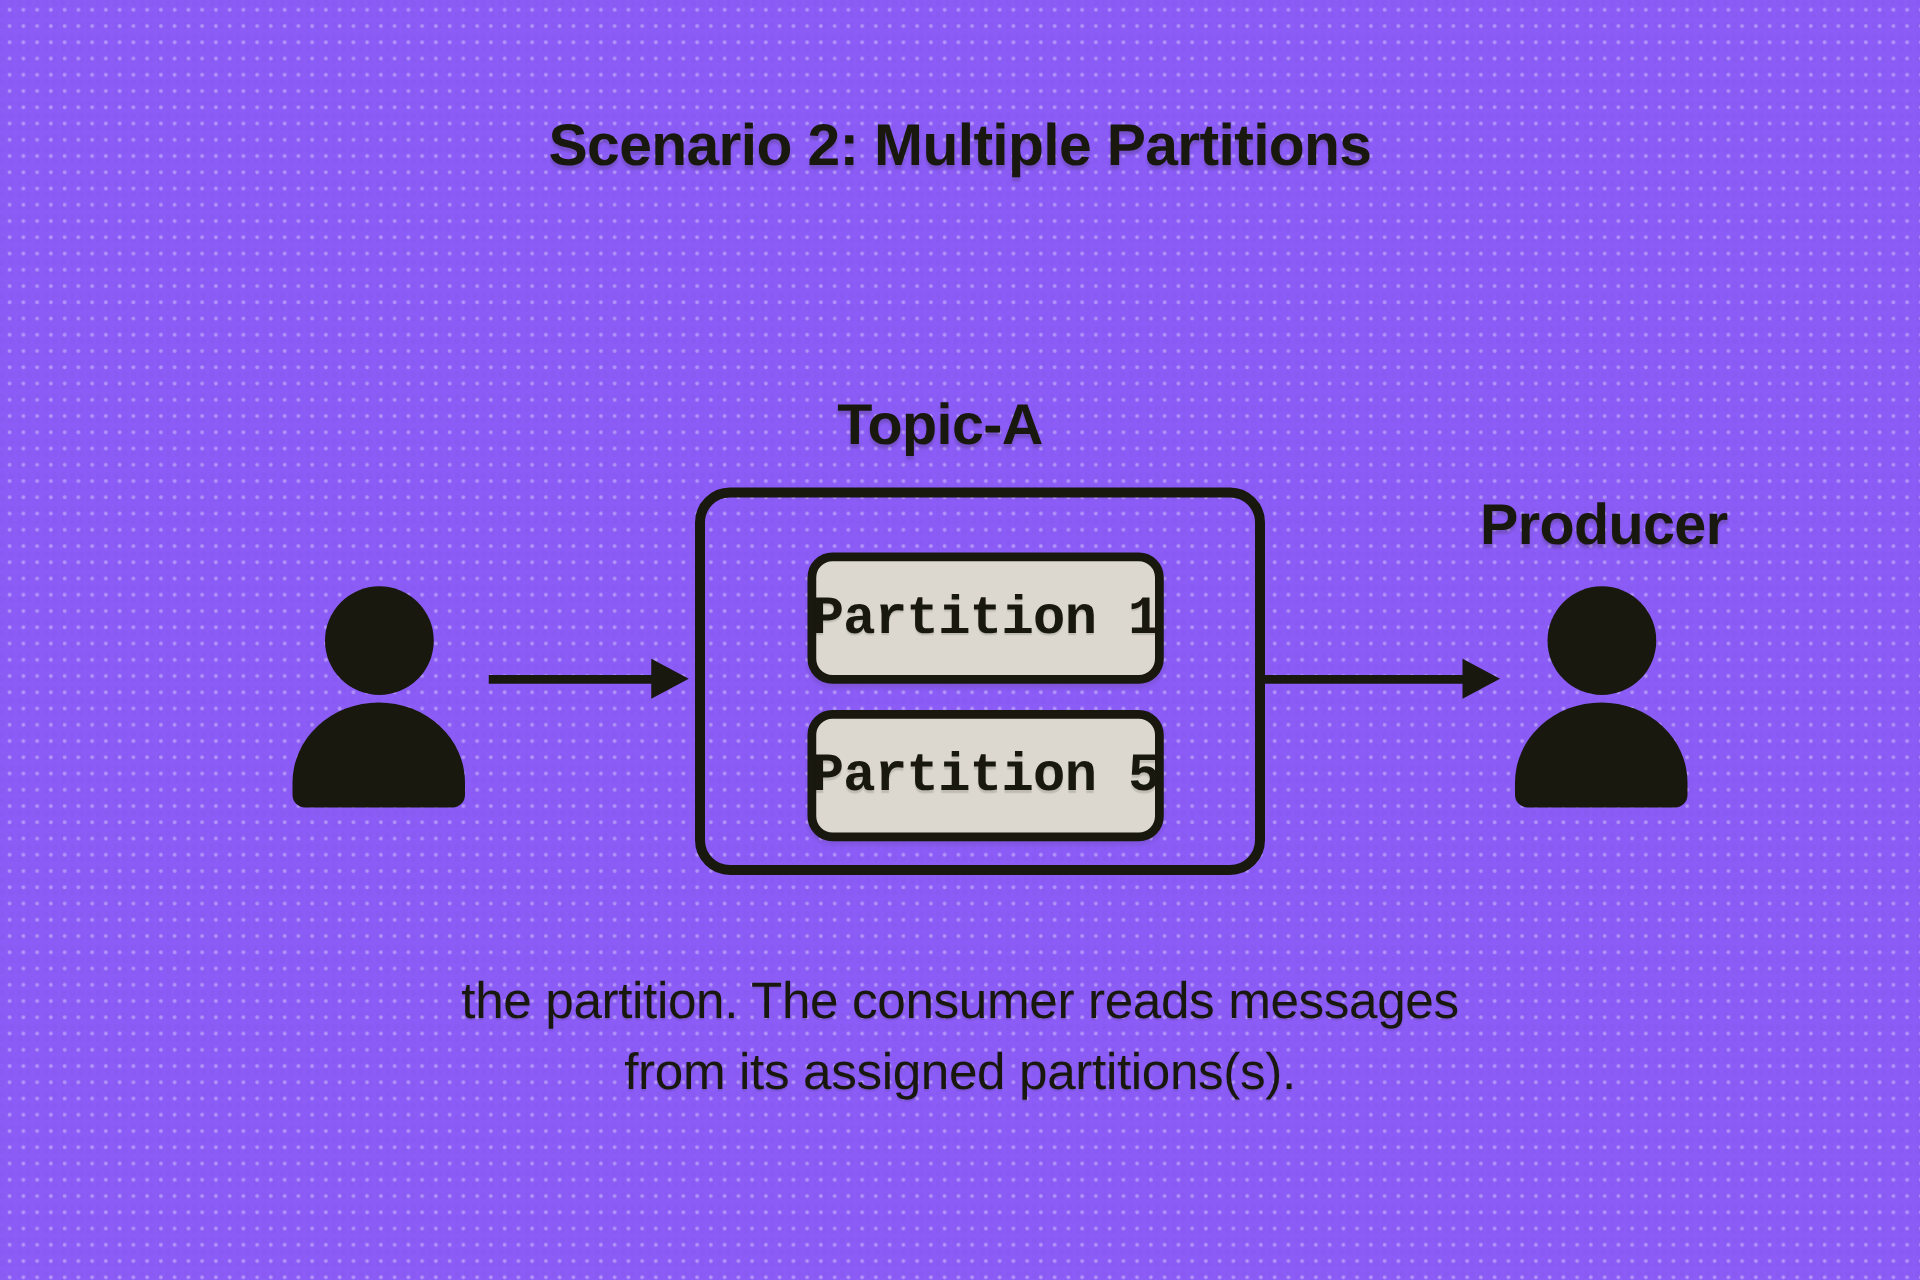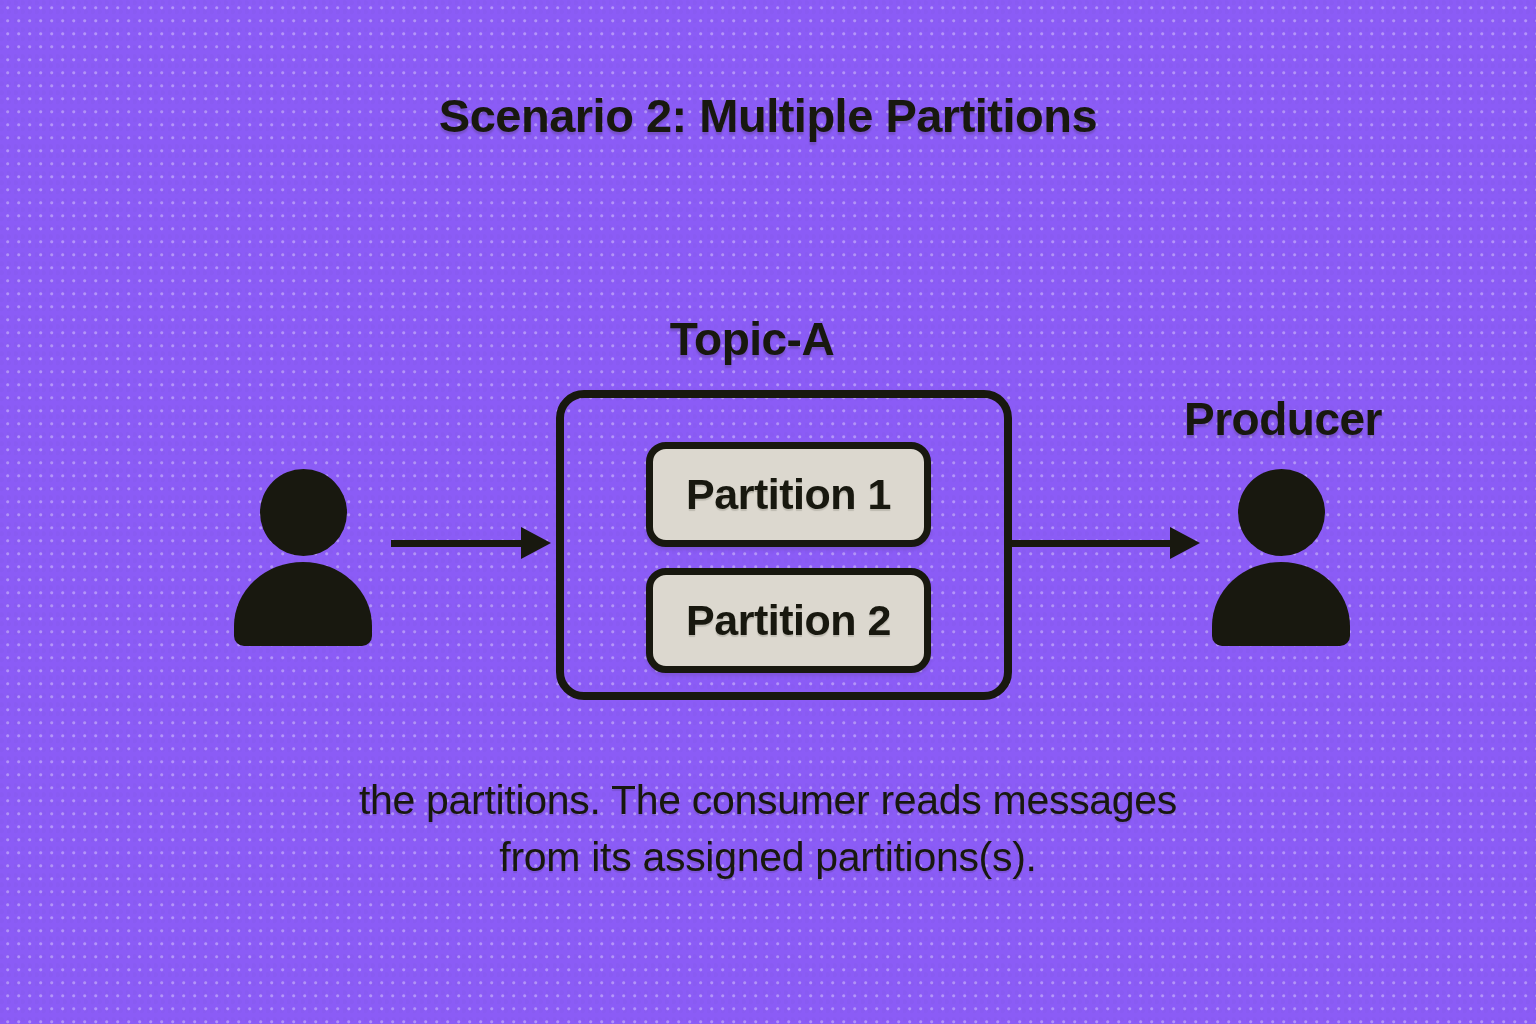--- a/index.html
+++ b/index.html
@@ -95,20 +95,21 @@
     width: 285px;
     height: 105px;
     box-sizing: border-box;
     border: 7px solid #18180f;
     border-radius: 20px;
     background: #dcd8cf;
     display: flex;
     align-items: center;
     justify-content: center;
     box-shadow: 0 3px 3px rgba(25,25,12,0.10);
+    font-family: Liberation Mono, monospace;
   }
   .partition-1 { left: 646px; top: 442px; }
   .partition-2 { left: 646px; top: 568px; }
   .partition-box .partition-label {
     font-size: 43px;
     font-weight: bold;
     letter-spacing: -0.5px;
     text-shadow: 0 2px 1px rgba(25,25,12,0.15);
     white-space: nowrap;
   }
@@ -169,32 +170,32 @@
     <div class="shaft"></div>
     <div class="tip"></div>
   </div>
 
   <div class="node-label topic-label">Topic-A</div>
   <div class="topic-box"></div>
   <div class="partition-box partition-1">
     <span class="partition-label">Partition 1</span>
   </div>
   <div class="partition-box partition-2">
-    <span class="partition-label">Partition 2</span>
+    <span class="partition-label">Partition 5</span>
   </div>
 
   <div class="arrow arrow-topic-consumer">
     <div class="shaft"></div>
     <div class="tip"></div>
   </div>
 
   <div class="node-label consumer-label">Producer</div>
   <div class="person consumer-person">
     <div class="head"></div>
     <div class="torso"></div>
   </div>
 
   <div class="caption">
-    <div>the partitions. The consumer reads messages</div>
+    <div>the partition. The consumer reads messages</div>
     <div>from its assigned partitions(s).</div>
   </div>
 
 </div>
 
 </body></html>

